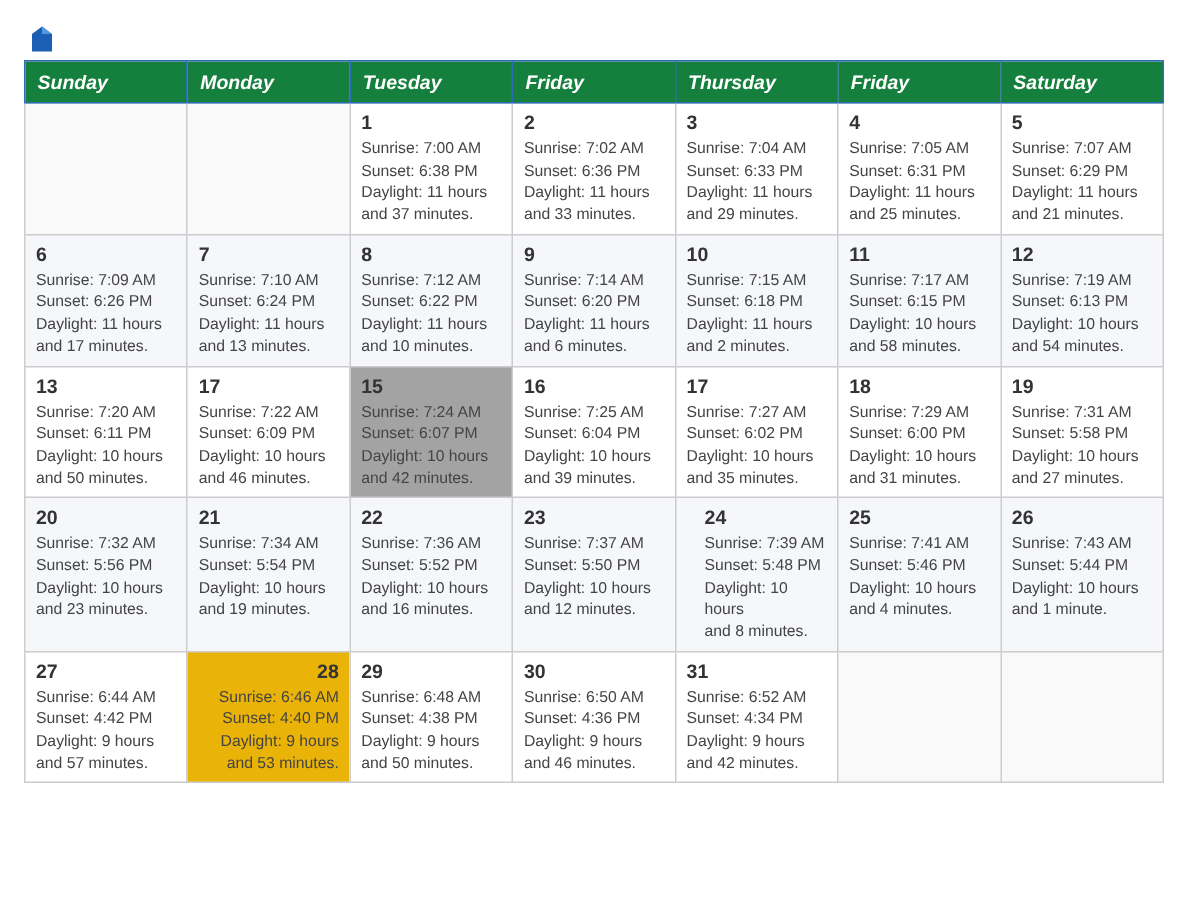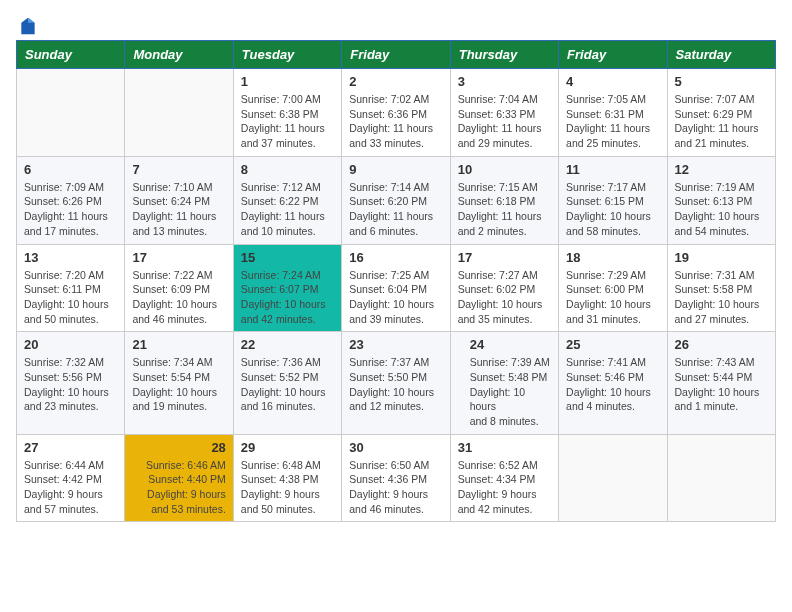--- a/index.html
+++ b/index.html
@@ -186,21 +186,21 @@
       </tr>
       <tr>
         <td style="background-color: rgb(255, 255, 255);">
           <span class="day-number">13</span>
           <div class="day-info">Sunrise: 7:20 AM<br>Sunset: 6:11 PM<br>Daylight: 10 hours<br>and 50 minutes.</div>
         </td>
         <td style="background-color: rgb(255, 255, 255);">
           <span class="day-number">17</span>
           <div class="day-info">Sunrise: 7:22 AM<br>Sunset: 6:09 PM<br>Daylight: 10 hours<br>and 46 minutes.</div>
         </td>
-        <td style="background-color: #14b8a6; margin-top: 28px;">
+        <td style="background-color: #a3a3a3; margin-top: 28px;">
           <span class="day-number">15</span>
           <div class="day-info">Sunrise: 7:24 AM<br>Sunset: 6:07 PM<br>Daylight: 10 hours<br>and 42 minutes.</div>
         </td>
         <td style="background-color: rgb(255, 255, 255);">
           <span class="day-number">16</span>
           <div class="day-info">Sunrise: 7:25 AM<br>Sunset: 6:04 PM<br>Daylight: 10 hours<br>and 39 minutes.</div>
         </td>
         <td style="background-color: rgb(255, 255, 255);">
           <span class="day-number">17</span>
           <div class="day-info">Sunrise: 7:27 AM<br>Sunset: 6:02 PM<br>Daylight: 10 hours<br>and 35 minutes.</div>

